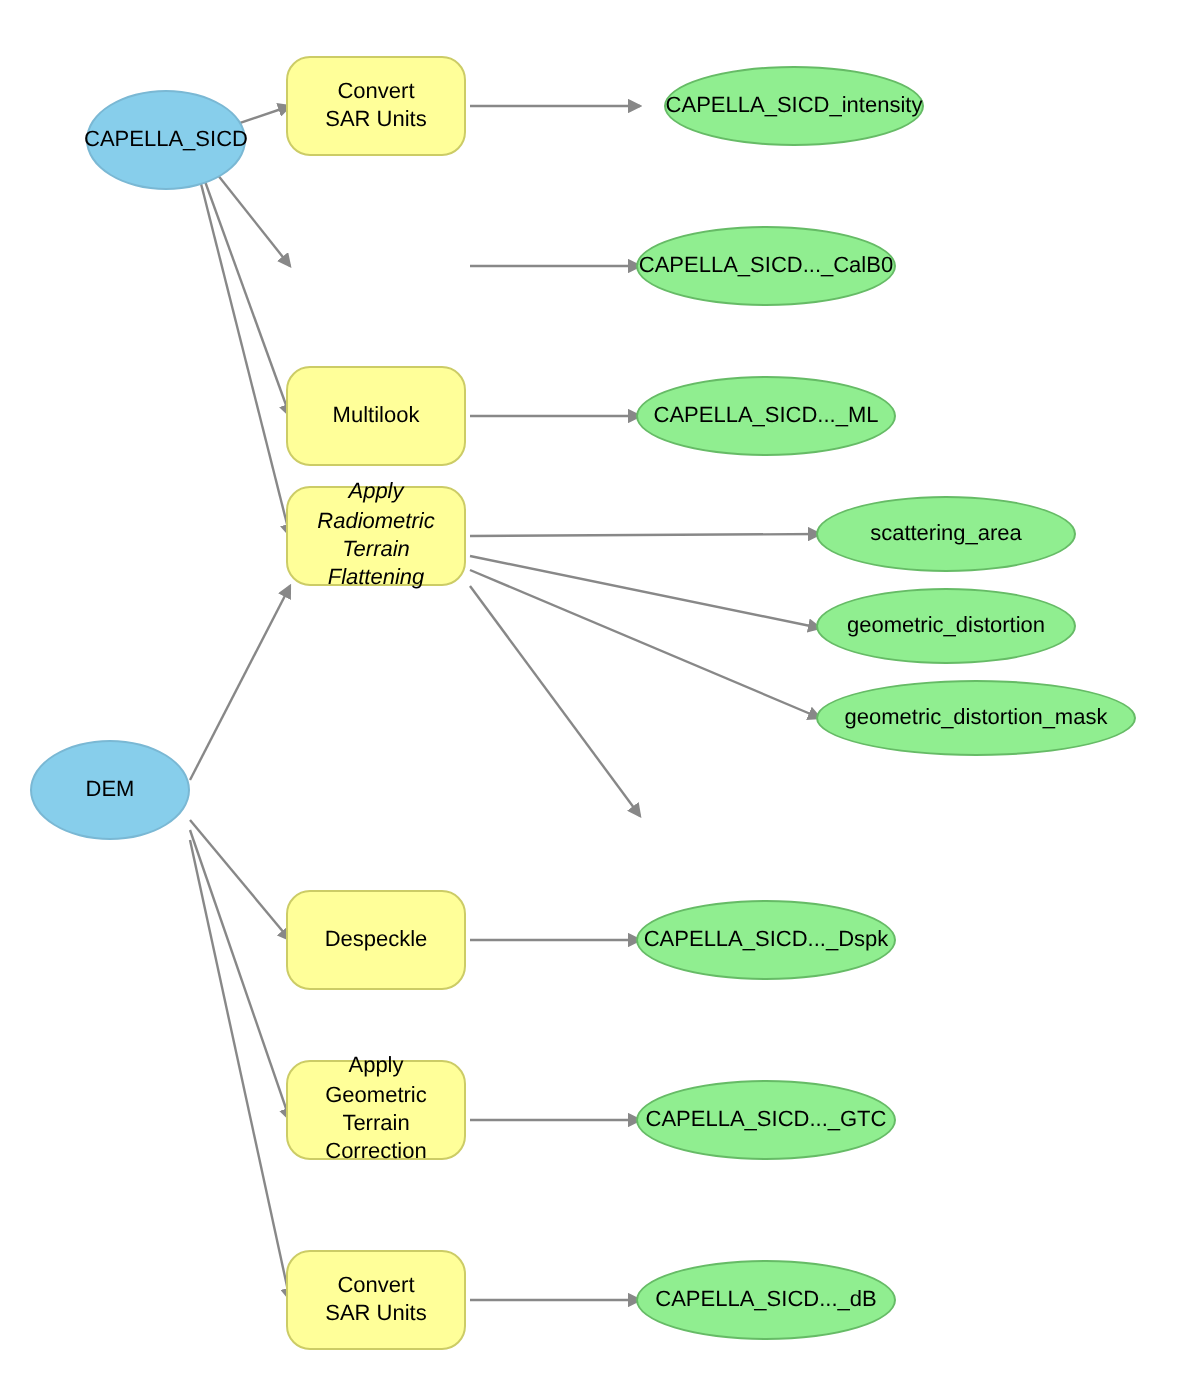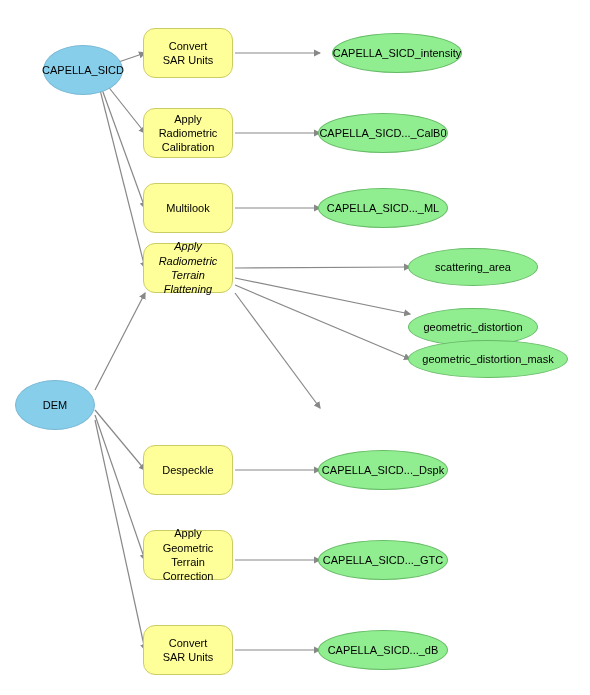--- a/index.html
+++ b/index.html
@@ -108,29 +108,26 @@
     <defs>
       <marker id="arrow" markerWidth="6" markerHeight="6" refX="5" refY="3" orient="auto">
         <path d="M0,0 L0,6 L6,3 z" fill="#888"></path>
       </marker>
     </defs>
   </svg>
 
   <div class="node node-input" style="left:15px; top:45px;margin-left:28px;">
     <span>CAPELLA_SICD</span>
   </div>
-  <div class="node node-input" style="left:15px; top:380px;">
+  <div class="node node-input" style="left:15px; top:370px;">
     <span>DEM</span>
   </div>
 
   <div class="node node-process" style="left:143px; top:28px;">
     <span>Convert SAR Units</span>
-  </div>
-  <div class="node node-process" style="left:143px; top:108px;">
-    <span>Apply Radiometric Calibration</span>
   </div>
   <div class="node node-process" style="left:143px; top:183px;">
     <span>Multilook</span>
   </div>
   <div class="node node-process" style="left:143px; top:243px;font-style:italic;">
     <span>Apply Radiometric Terrain Flattening</span>
   </div>
   <div class="node node-process" style="left:143px; top:445px;">
     <span>Despeckle</span>
   </div>
@@ -146,21 +143,21 @@
   </div>
   <div class="node node-output" style="left:318px; top:113px;">
     <span>CAPELLA_SICD..._CalB0</span>
   </div>
   <div class="node node-output" style="left:318px; top:188px;text-align:right;">
     <span>CAPELLA_SICD..._ML</span>
   </div>
   <div class="node node-output-sm" style="left:408px; top:248px;">
     <span>scattering_area</span>
   </div>
-  <div class="node node-output-sm" style="left:408px; top:308px;">
+  <div class="node node-output-sm" style="left:408px; top:294px;">
     <span>geometric_distortion</span>
   </div>
   <div class="node node-output-sm" style="left:408px; top:340px; width:160px;">
     <span>geometric_distortion_mask</span>
   </div>
   <div class="node node-output" style="left:318px; top:450px;">
     <span>CAPELLA_SICD..._Dspk</span>
   </div>
   <div class="node node-output" style="left:318px; top:540px;text-align:center;">
     <span>CAPELLA_SICD..._GTC</span>

